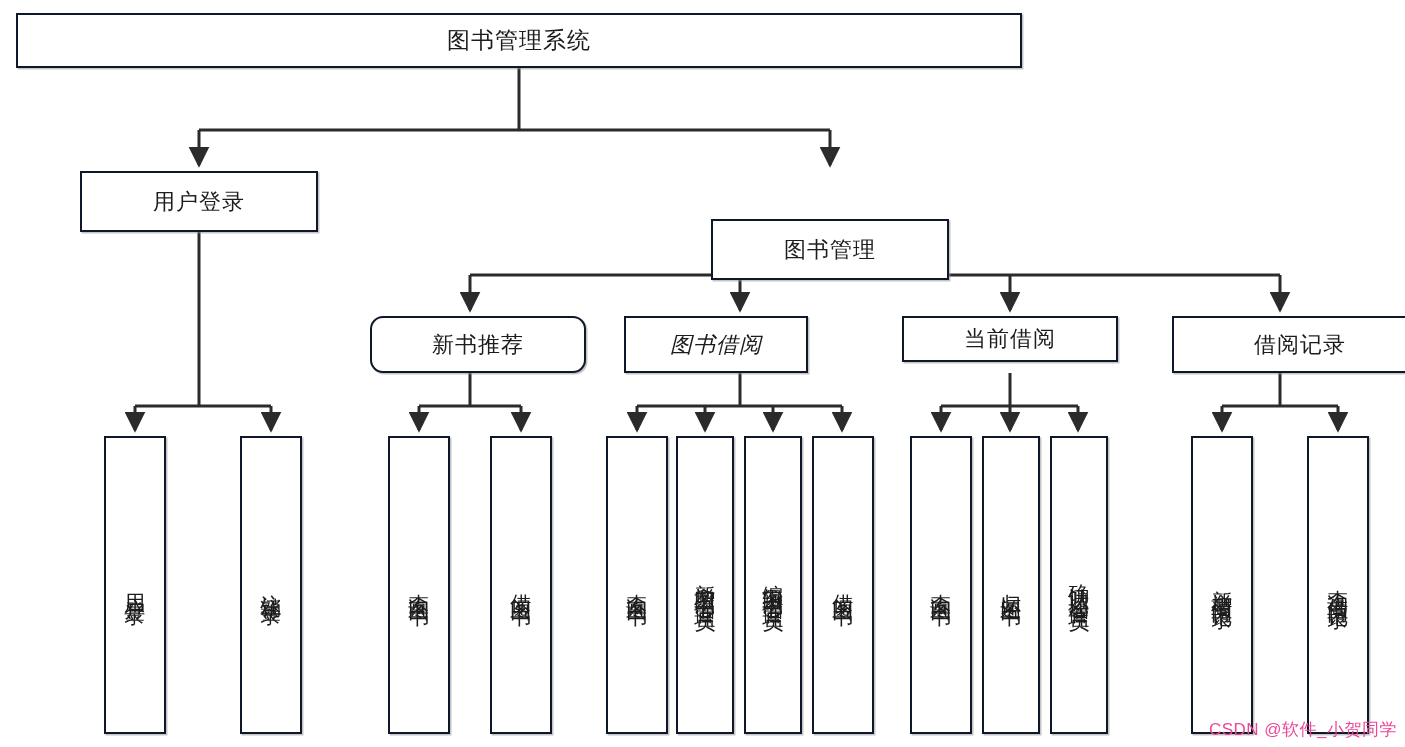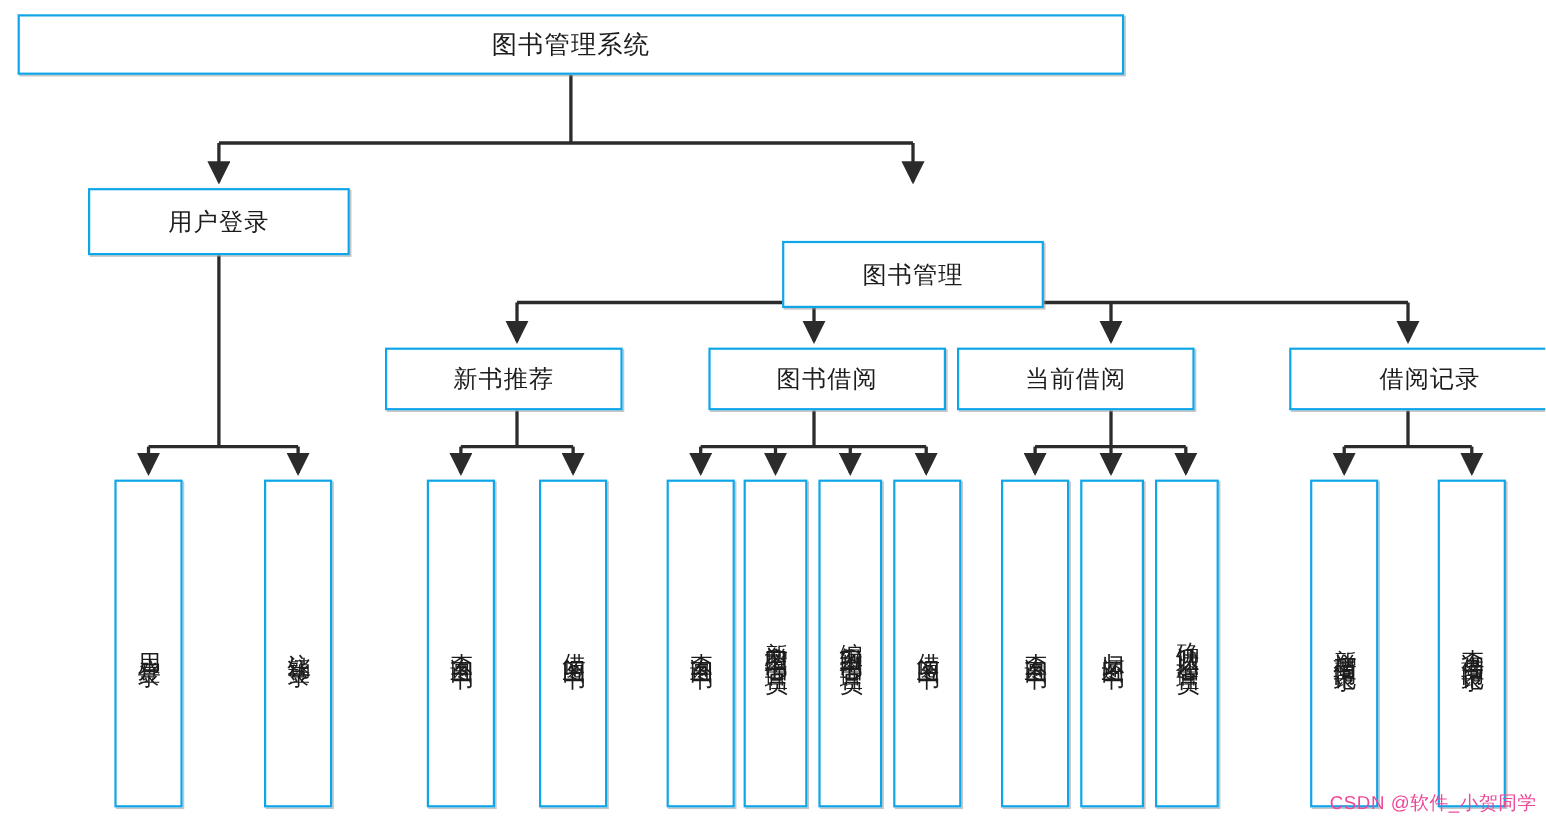--- a/index.html
+++ b/index.html
@@ -19,21 +19,21 @@
   #edges{
     position:absolute;
     left:0; top:0;
     width:1405px; height:747px;
     pointer-events:none;
   }
   .node{
     position:absolute;
     box-sizing:border-box;
     background:#ffffff;
-    border:2px solid #0ea5e9;
+    border:2px solid #0f172a;
     display:flex;
     align-items:center;
     justify-content:center;
     box-shadow:1.5px 1.5px 0 rgba(150,150,150,0.55);
   }
   .node .label{
     font-size:22px;
     line-height:1.25;
     letter-spacing:1px;
     color:#1c1c1c;
@@ -129,27 +129,27 @@
     <span class="label">图书管理系统</span>
   </div>
 
   <div class="node lvl2" style="left:80px; top:171px; width:238px; height:61px;">
     <span class="label">用户登录</span>
   </div>
   <div class="node lvl2" style="left:711px; top:171px; width:238px; height:61px;margin-top:48px;">
     <span class="label">图书管理</span>
   </div>
 
-  <div class="node lvl3" style="left:350px; top:316px; width:216px; height:57px;">
+  <div class="node lvl3" style="left:370px; top:316px; width:216px; height:57px;border-radius:13px;">
     <span class="label">新书推荐</span>
   </div>
-  <div class="node lvl3" style="left:644px; top:316px; width:216px; height:57px;">
+  <div class="node lvl3" style="left:624px; top:316px; width:184px; height:57px;font-style:italic;">
     <span class="label">图书借阅</span>
   </div>
-  <div class="node lvl3" style="left:870px; top:316px; width:216px; height:57px;">
+  <div class="node lvl3" style="left:902px; top:316px; width:216px; height:46px;">
     <span class="label">当前借阅</span>
   </div>
   <div class="node lvl3" style="left:1172px; top:316px; width:256px; height:57px;">
     <span class="label">借阅记录</span>
   </div>
 
   <div class="node leaf" style="left:104px; top:436px; width:62px; height:298px;">
     <span class="label">用户登录</span>
   </div>
   <div class="node leaf" style="left:240px; top:436px; width:62px; height:298px;">

